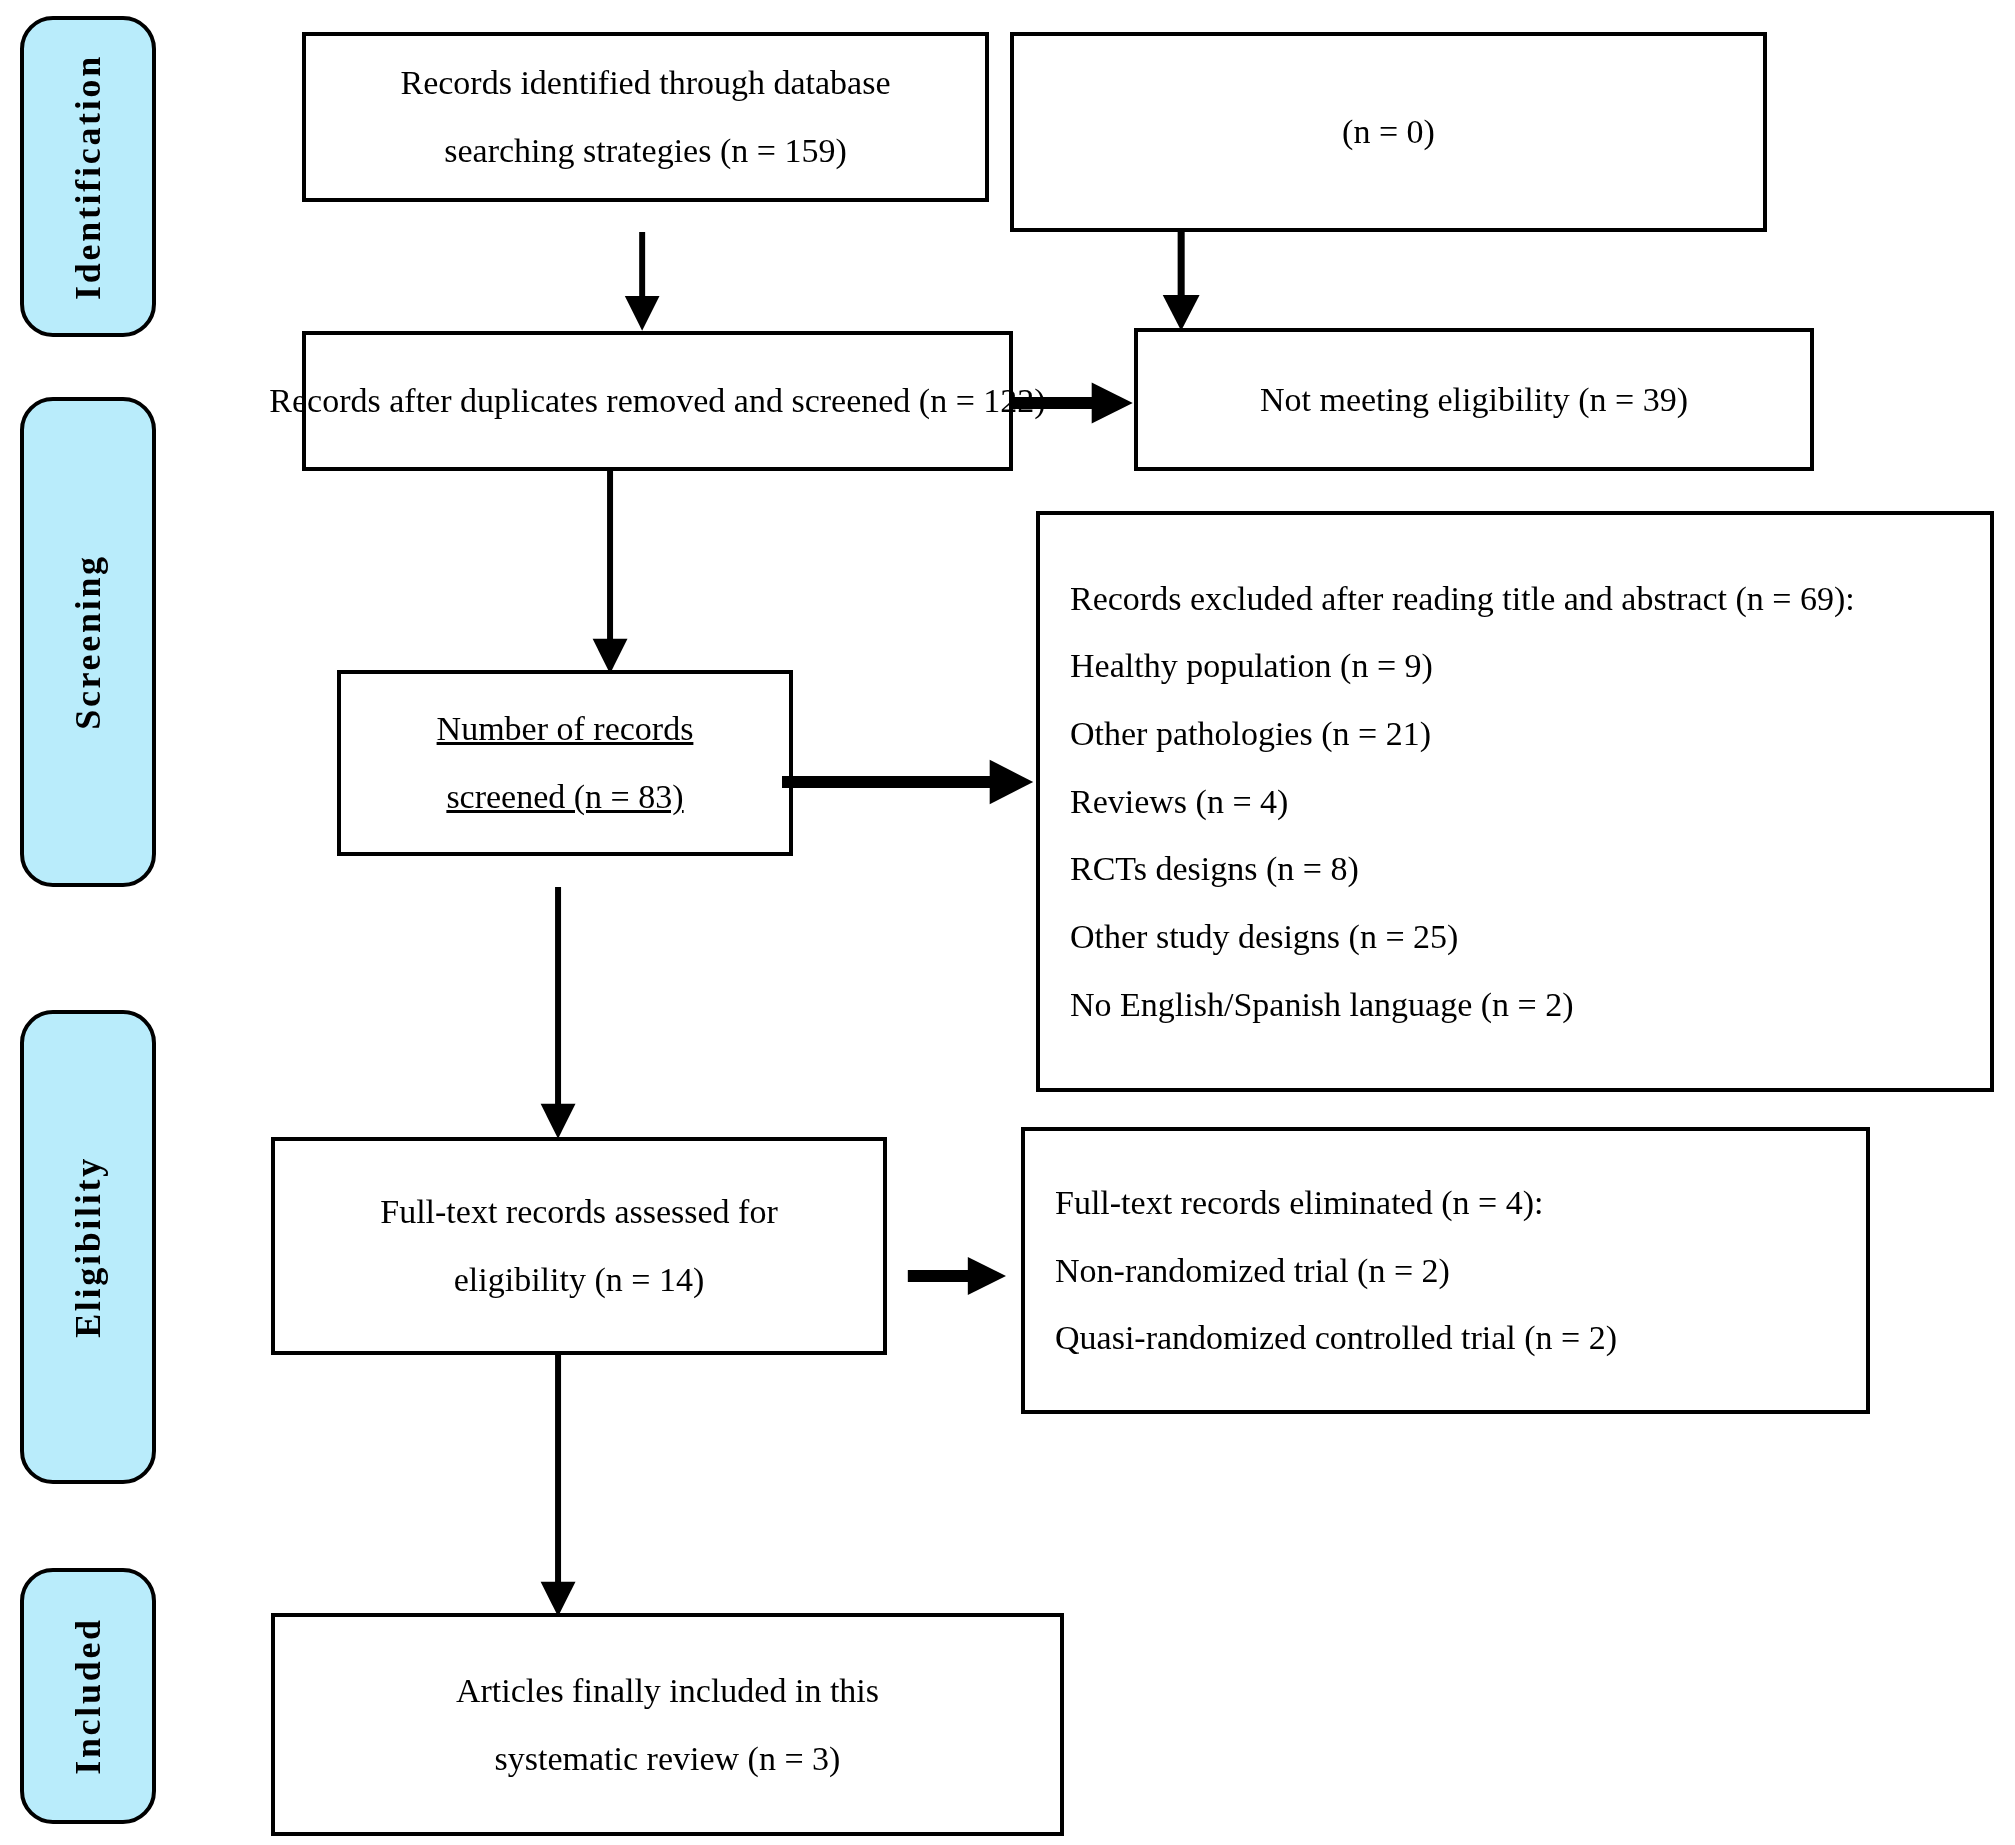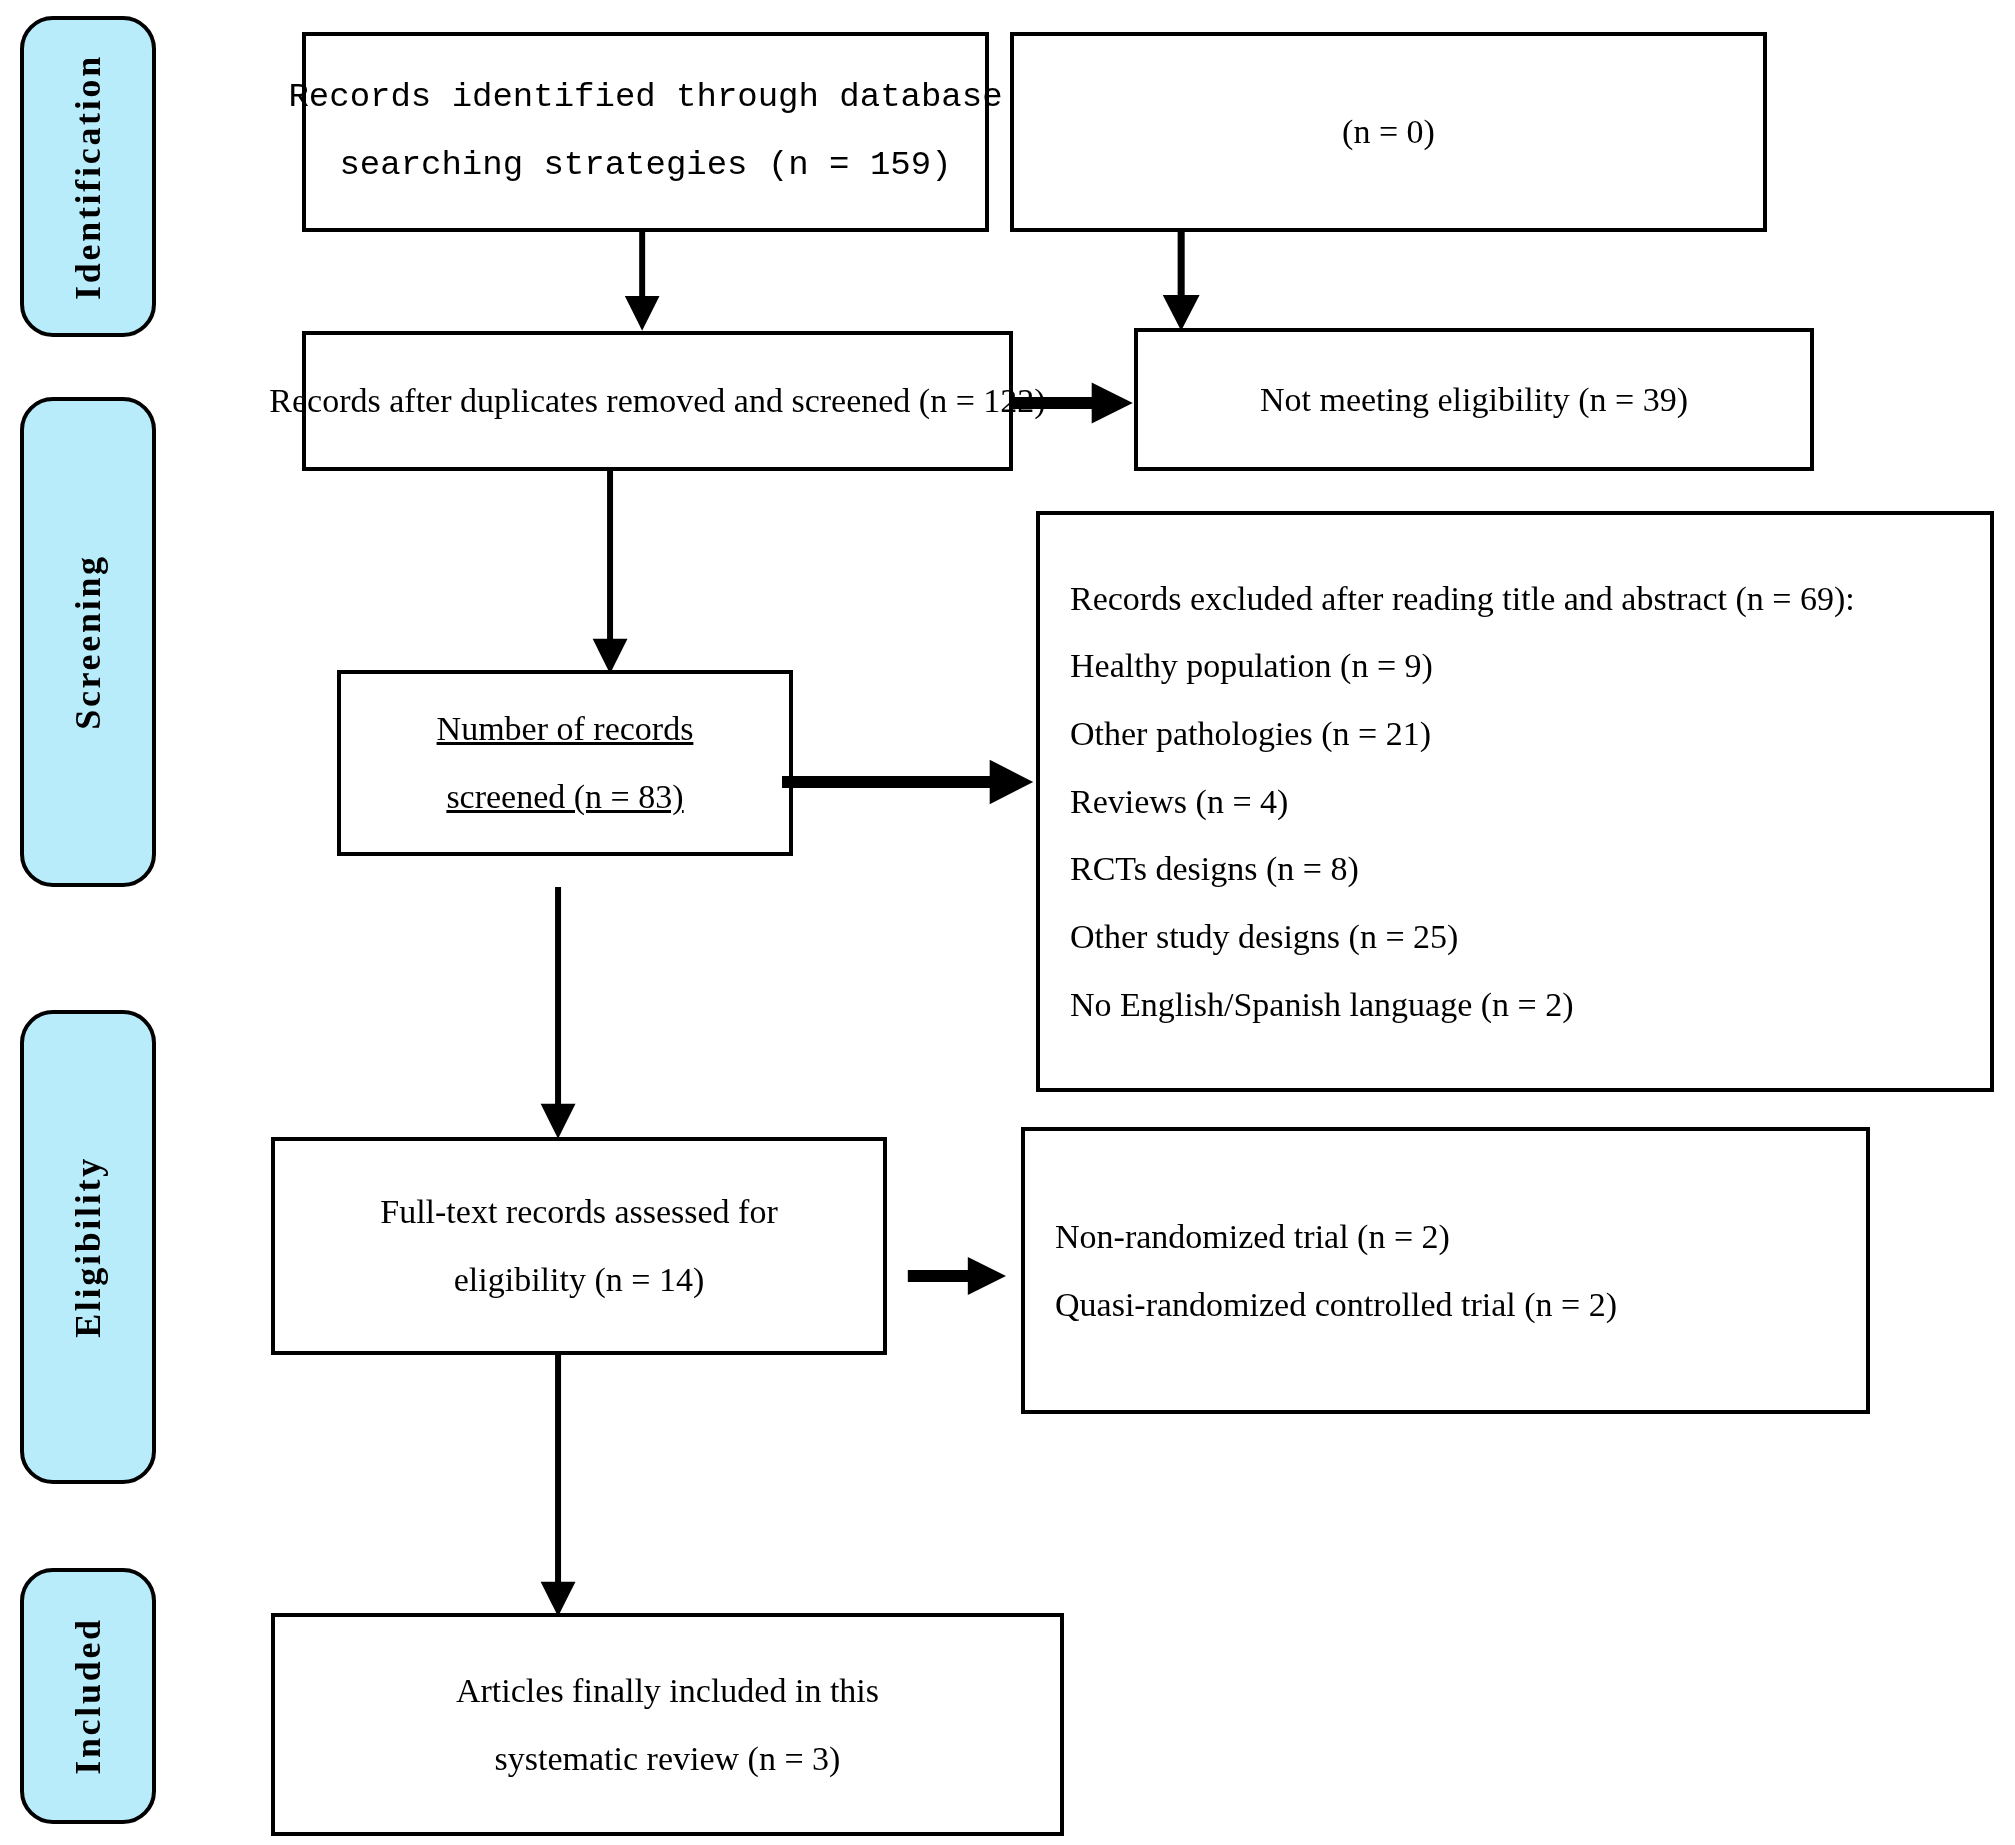--- a/index.html
+++ b/index.html
@@ -63,21 +63,21 @@
 
   .flow-box .line {
     font-size: 34px;
     line-height: 1.05;
     white-space: nowrap;
   }
   .flow-box.center .line { margin: 16.3px 0; }
   .flow-box.leftish .line { margin: 16px 0 16px 30px; }
 
   
-  #box-db      { left: 302px;  top: 32px;   width: 687px; height: 200px; font-family: Liberation Mono, monospace; }
+  #box-db      { left: 302px;  top: 32px;   width: 687px; height: 170px; }
   #box-other   { left: 1010px; top: 32px;   width: 757px; height: 200px; }
 
   
   #box-dedup   { left: 302px;  top: 331px;  width: 711px; height: 140px; }
   #box-noteli  { left: 1134px; top: 328px;  width: 680px; height: 143px; }
 
   
   #box-screened { left: 337px; top: 670px; width: 456px;  height: 186px; text-decoration: underline; }
   #box-excluded { left: 1036px; top: 511px;  width: 958px; height: 581px; }
 
@@ -147,20 +147,21 @@
     <div class="line">Other study designs (n = 25)</div>
     <div class="line">No English/Spanish language (n = 2)</div>
   </div>
 
   <div class="flow-box center" id="box-fulltext">
     <div class="line">Full-text records assessed for</div>
     <div class="line">eligibility (n = 14)</div>
   </div>
 
   <div class="flow-box leftish" id="box-elim">
+    <div class="line">Full-text records eliminated (n = 4):</div>
     <div class="line">Non-randomized trial (n = 2)</div>
     <div class="line">Quasi-randomized controlled trial (n = 2)</div>
   </div>
 
   <div class="flow-box center" id="box-included">
     <div class="line">Articles finally included in this</div>
     <div class="line">systematic review (n = 3)</div>
   </div>
 
   <div class="arrow" style="left:593px; top:232px; width:120px; height:103px;">

